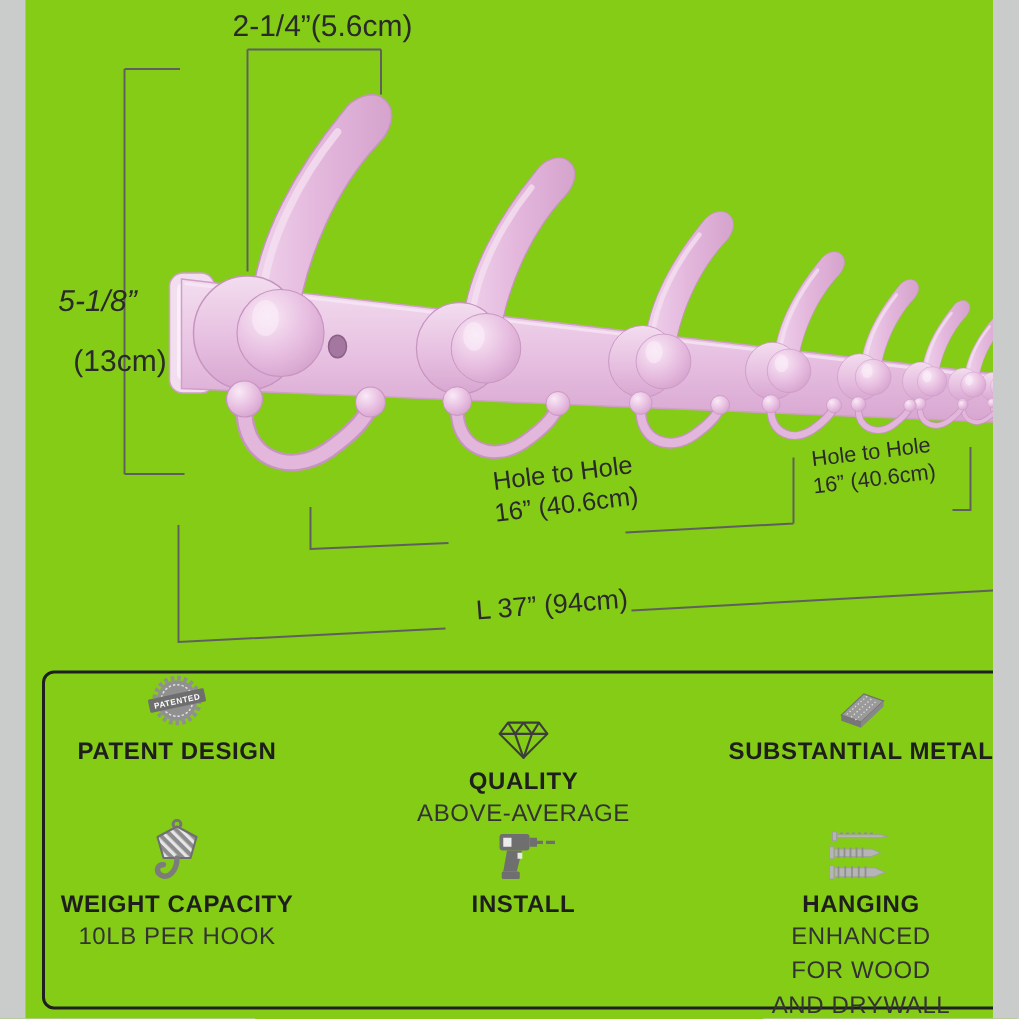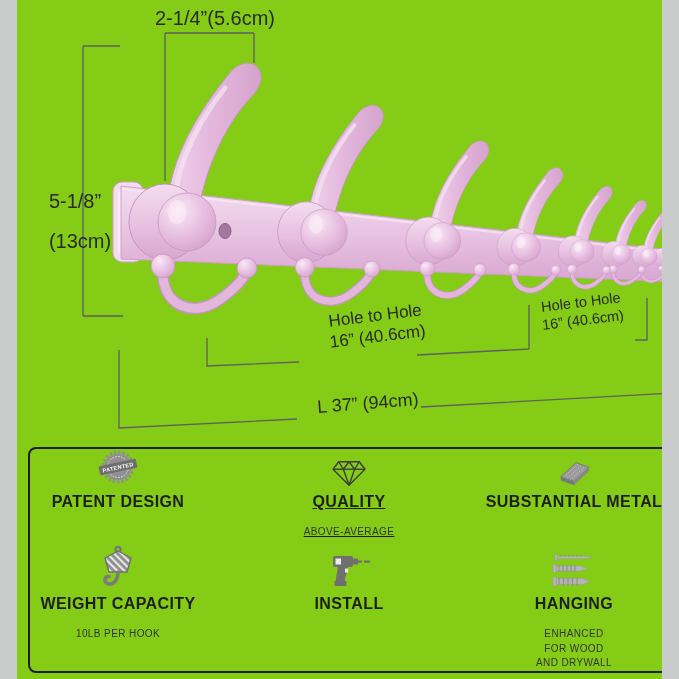--- a/index.html
+++ b/index.html
@@ -26,21 +26,21 @@
   }
   .feature{
     position:absolute; width:220px; text-align:center; color:#1f1f1f;
   }
   .f-icon{height:38px; display:flex; align-items:flex-end; justify-content:center;}
   .f-icon.tall{height:44px;}
   .f-title{
     margin-top:5px; font-size:16px; font-weight:bold; letter-spacing:.4px; color:#1e1e1e;
   }
   .f-sub{
-    margin-top:14px; font-size:10px; letter-spacing:.4px; color:#333;
+    font-size:16px; letter-spacing:.4px; color:#333;
     white-space:pre-line; line-height:1.45;
   }
 </style>
 </head>
 <body>
 
 <div class="stage">
 
   <svg id="diagram" width="679" height="444" viewBox="0 0 679 444">
     <defs>
@@ -111,21 +111,21 @@
       <path d="M148,33 H237 M148,33 V181 M237,33 V63"></path>
       <path d="M66,46 V316 M66,46 H103 M66,316 H106"></path>
       <path d="M190,338 V366 L282,362 M400,355 L512,349 M512,349 V305"></path>
       <path d="M630,298 V340 H618"></path>
       <path d="M102,350 V428 L280,419 M404,407 L658,393 V313"></path>
     </g>
   </svg>
 
   <div class="dim-label dim-big" style="left:113px; top:6px; width:170px;">2-1/4”(5.6cm)</div>
 
-  <div class="dim-label dim-big" style="left:22px; top:189px; width:72px;">5-1/8”</div>
+  <div class="dim-label dim-big" style="left:12px; top:189px; width:72px;font-style:italic;">5-1/8”</div>
   <div class="dim-label dim-big" style="left:22px; top:229px; width:82px;">(13cm)</div>
 
   <div class="dim-label dim-mid rot7" style="left:282px; top:306px; width:155px;">
     <div>Hole to Hole</div>
     <div>16” (40.6cm)</div>
   </div>
 
   <div class="dim-label dim-small rot7" style="left:504px; top:294px; width:122px;">
     <div>Hole to Hole</div>
     <div>16” (40.6cm)</div>
@@ -144,21 +144,21 @@
         <g transform="rotate(-12 21 17)">
           <rect x="2" y="12.5" width="38" height="9" rx="1" fill="#6e6e6e"></rect>
           <text x="21" y="19.3" text-anchor="middle" font-size="5.4" font-weight="bold" fill="#ffffff" font-family="Liberation Sans, sans-serif" letter-spacing="0.4">PATENTED</text>
         </g>
       </svg>
     </div>
     <div class="f-title">PATENT DESIGN</div>
     <div class="f-sub"></div>
   </div>
 
-  <div class="feature" style="left:222px; top:450px;text-decoration:underline;">
+  <div class="feature" style="left:222px; top:470px;">
     <div class="f-icon">
       <svg width="38" height="30" viewBox="0 0 38 32">
         <g fill="none" stroke="#3d3d3d" stroke-width="1.5" stroke-linejoin="round">
           <path d="M8,4 L30,4 L36,12 L19,29 L2,12 Z"></path>
           <path d="M2,12 H36"></path>
           <path d="M8,4 L13,12 L19,29 L25,12 L30,4"></path>
           <path d="M19,4 L13,12 M19,4 L25,12"></path>
         </g>
       </svg>
     </div>

